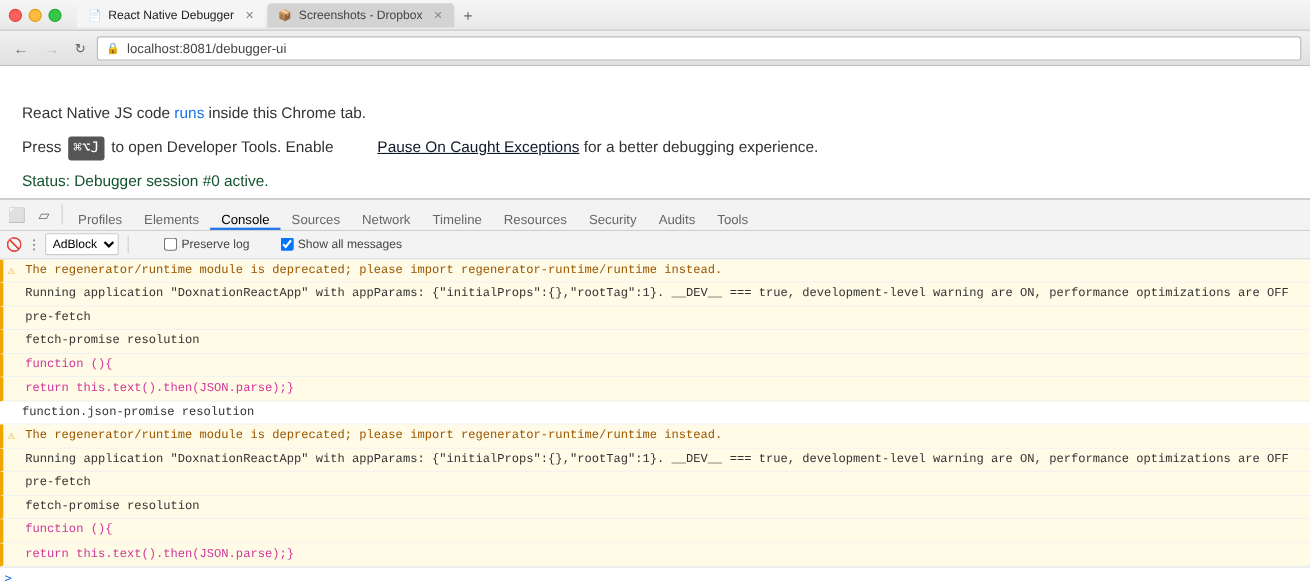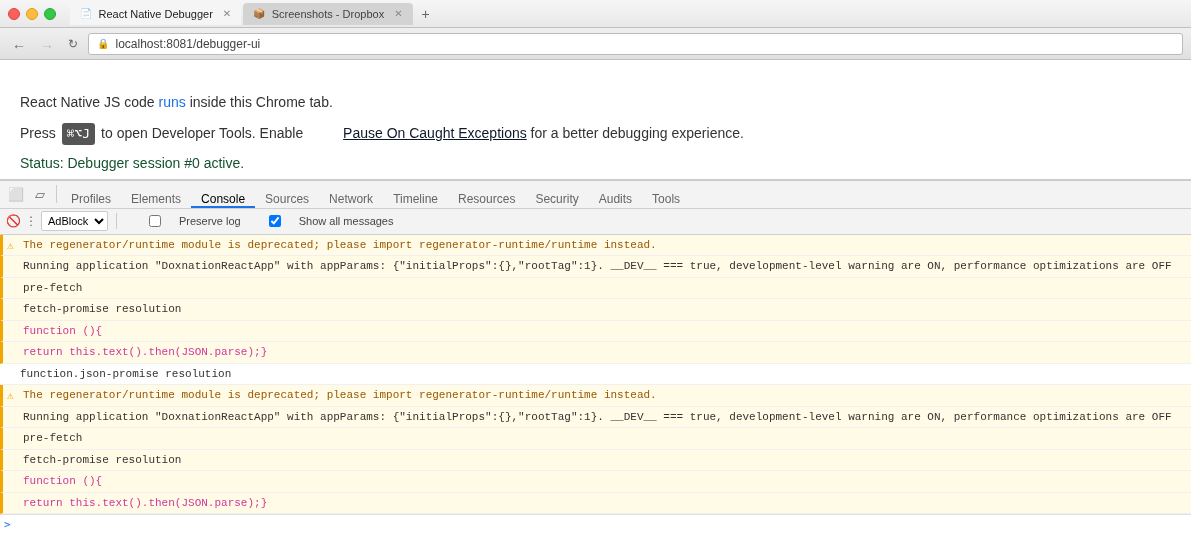--- a/index.html
+++ b/index.html
@@ -171,21 +171,21 @@
       font-size: 11px;
       border: 1px solid #ccc;
       background: #fff;
       border-radius: 2px;
       padding: 0 2px;
       cursor: pointer;
     }
     .console-checkbox-label {
       display: flex;
       align-items: center;
-      gap: 18px;
+      gap: 4px;
       font-size: 11px;
       color: #444;
       cursor: pointer;
       padding-left: 24px;
     }
     .console-checkbox-label input { width: 12px; height: 12px; cursor: pointer; }
     .console-sep { width: 1px; height: 16px; background: #ccc; margin: 0 4px; }
 
     
     .console-log {

